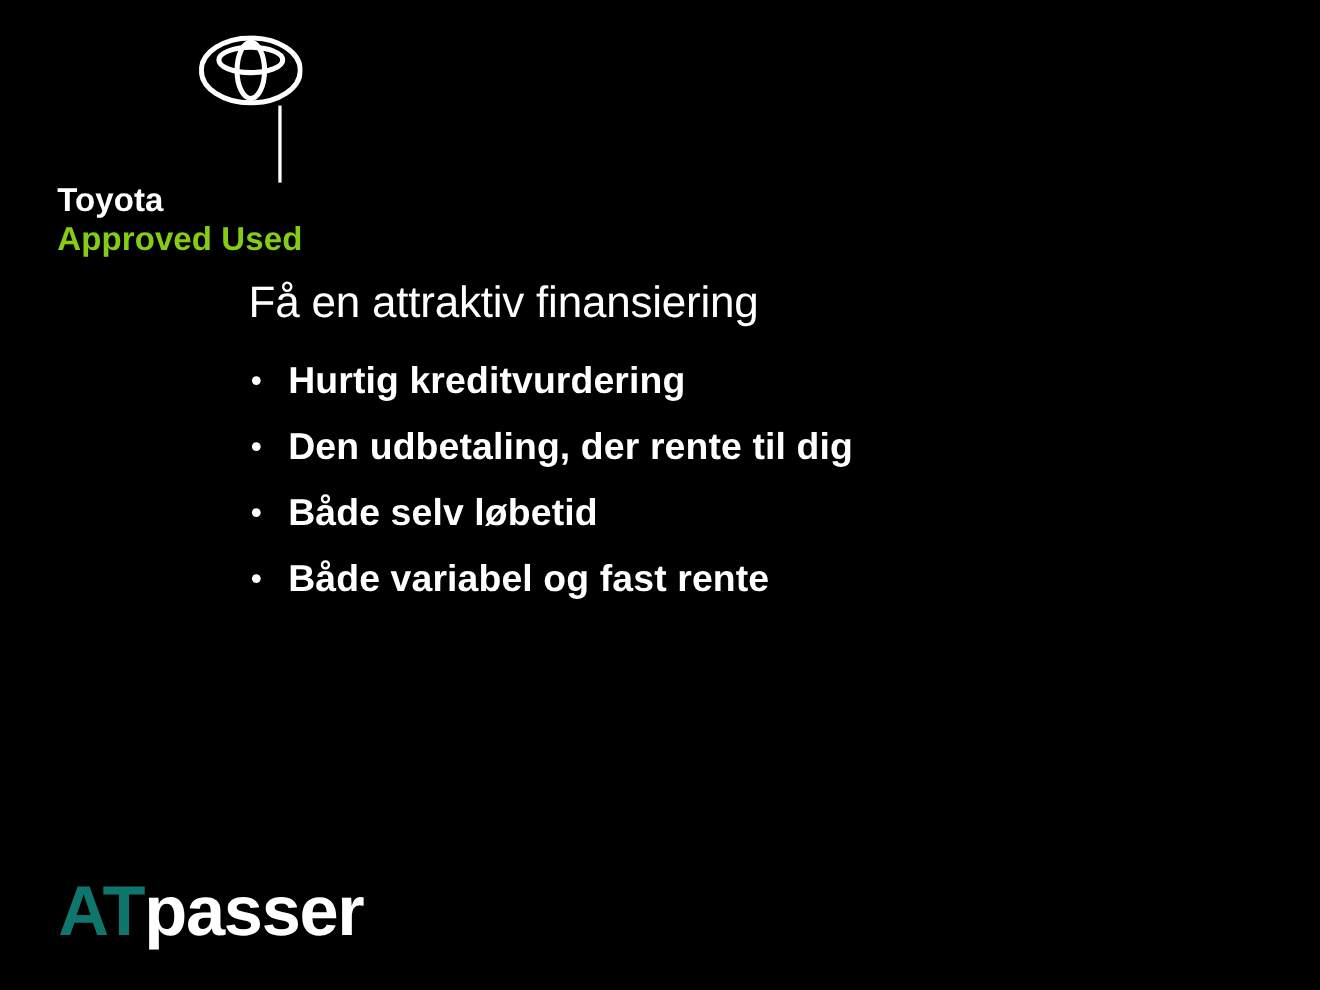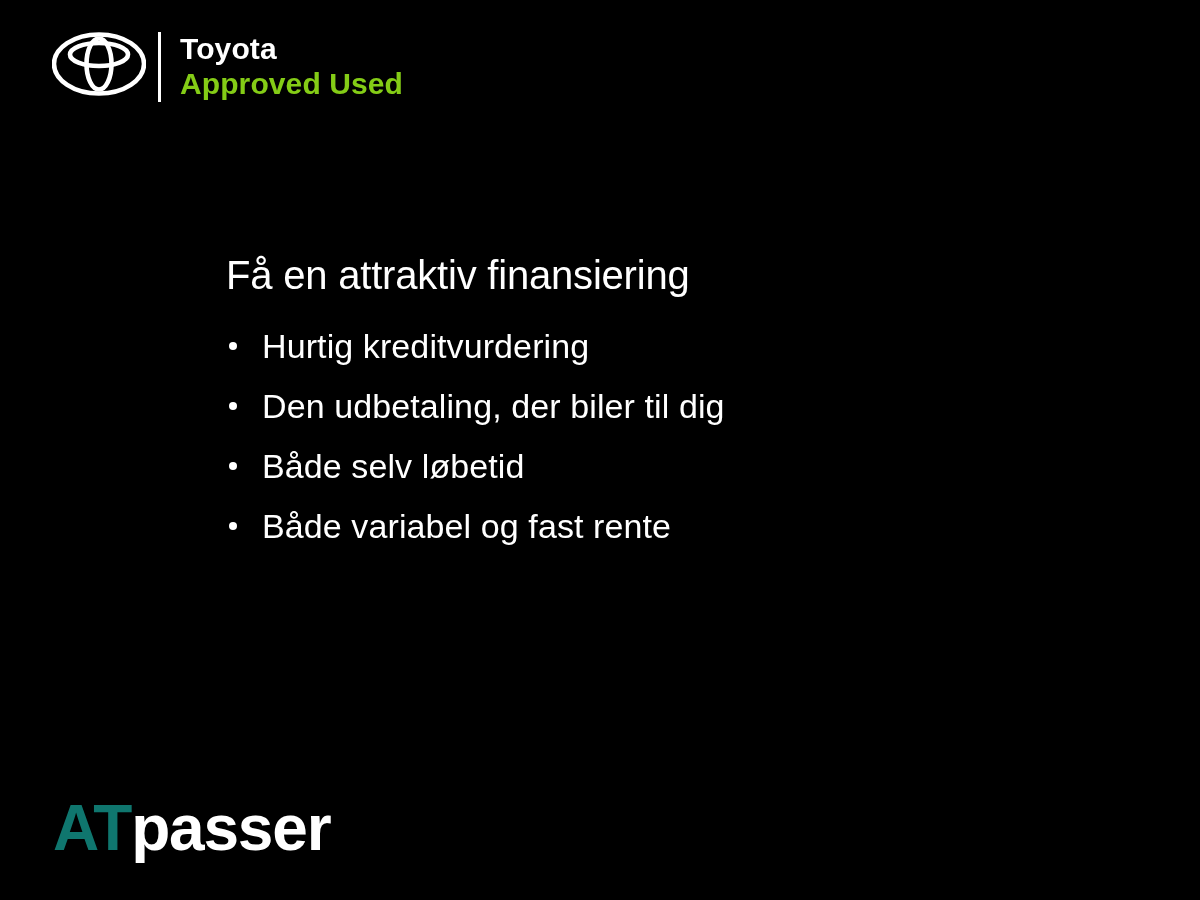--- a/index.html
+++ b/index.html
@@ -17,21 +17,22 @@
     font-family: "Liberation Sans", sans-serif;
     -webkit-font-smoothing: antialiased;
   }
 
   
   .brand-lockup {
     position: absolute;
     left: 52px;
     top: 32px;
     display: flex;
-    align-items: flex-start;
+    align-items: flex-end;
+    flex-direction: column;
   }
 
   .toyota-emblem {
     width: 94px;
     height: 64px;
     display: block;
     flex: 0 0 auto;
   }
 
   .brand-divider {
@@ -91,21 +92,21 @@
     padding: 0;
   }
 
   .benefit-item {
     position: relative;
     padding-left: 36px;
     height: 60px;
     display: flex;
     align-items: center;
     font-size: 34px;
-    font-weight: 400;
+    font-weight: 700;
     color: #ffffff;
     line-height: 1.2;
     letter-spacing: 0.1px;
     white-space: nowrap;
   }
 
   .benefit-bullet {
     position: absolute;
     left: 3px;
     top: 50%;
@@ -167,21 +168,21 @@
 
     <h1 class="headline">Få en attraktiv finansiering</h1>
 
     <ul class="benefit-list">
       <li class="benefit-item">
         <span class="benefit-bullet"></span>
         <span>Hurtig kreditvurdering</span>
       </li>
       <li class="benefit-item">
         <span class="benefit-bullet"></span>
-        <span>Den udbetaling, der biler til dig</span>
+        <span>Den udbetaling, der rente til dig</span>
       </li>
       <li class="benefit-item">
         <span class="benefit-bullet"></span>
         <span>Både selv løbetid</span>
       </li>
       <li class="benefit-item">
         <span class="benefit-bullet"></span>
         <span>Både variabel og fast rente</span>
       </li>
     </ul>

